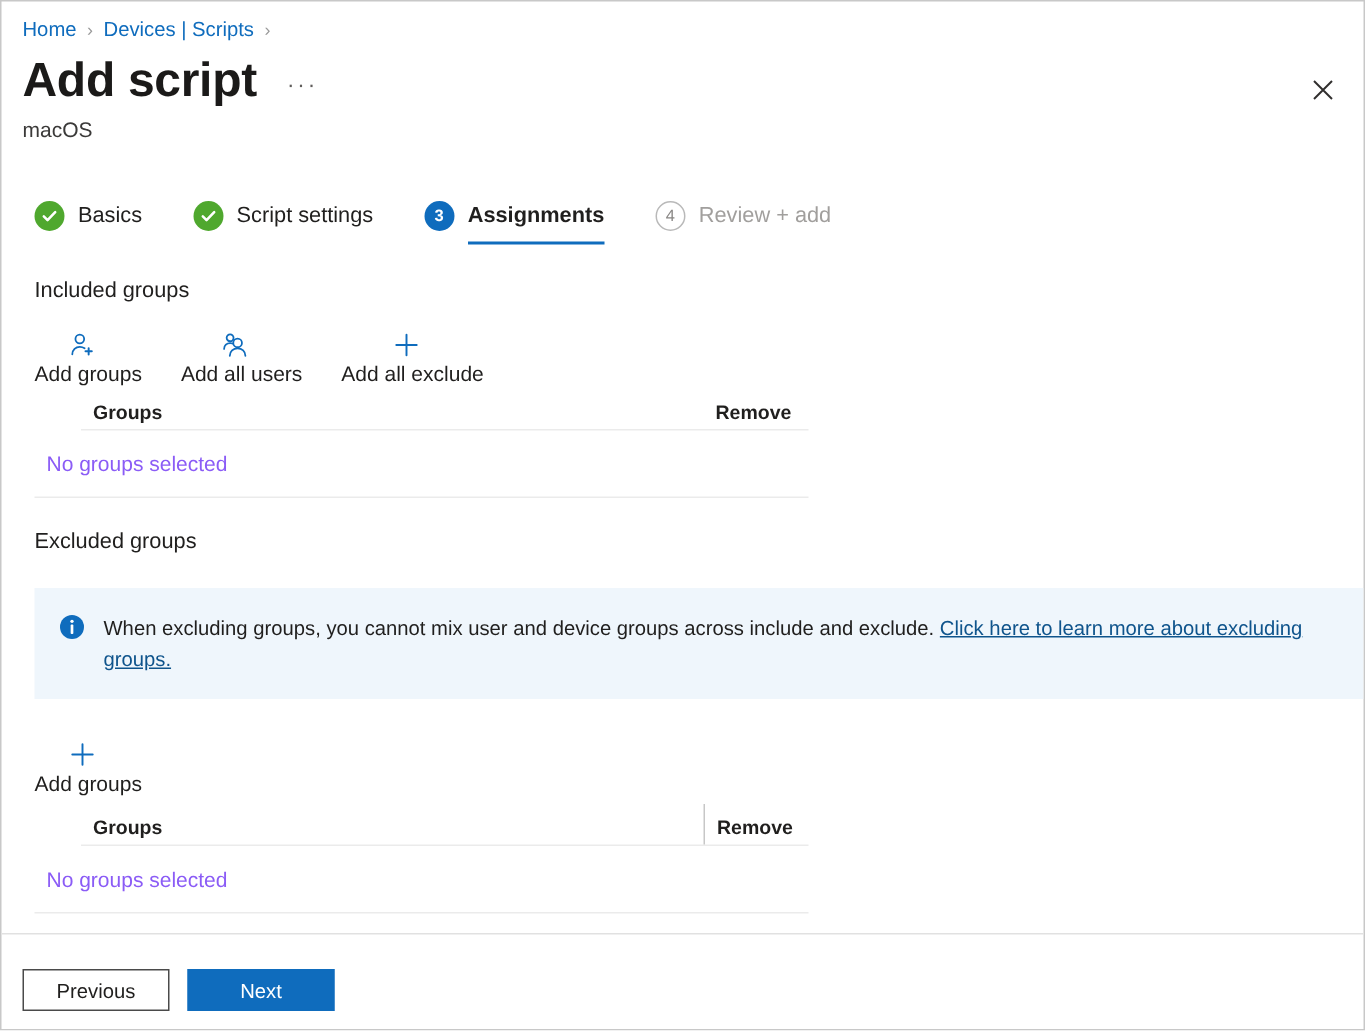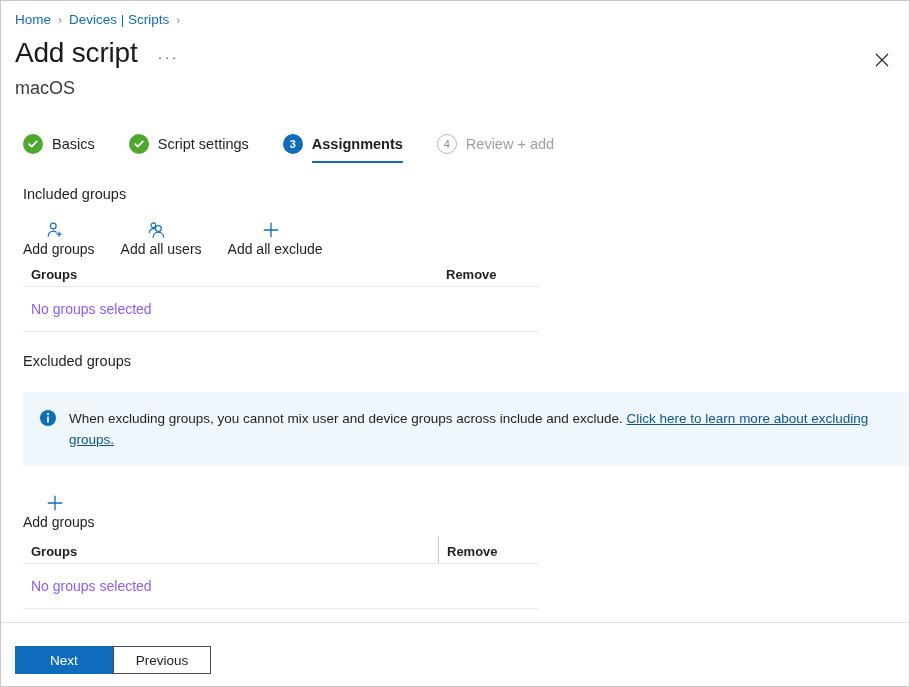--- a/index.html
+++ b/index.html
@@ -45,40 +45,40 @@
 
   
   .title-row {
     position: absolute;
     left: 14px;
     top: 35px;
     display: flex;
     align-items: center;
   }
   .page-title {
-    font-size: 28px;
-    font-weight: normal;
+    font-size: 32px;
+    font-weight: bold;
     color: #1b1a19;
     letter-spacing: -0.2px;
     line-height: 34px;
   }
   .ellipsis-btn {
     margin-left: 20px;
     margin-top: 6px;
     color: #605e5c;
     font-size: 15px;
     letter-spacing: 2px;
     cursor: pointer;
     user-select: none;
   }
   .subtitle {
     position: absolute;
     left: 14px;
     top: 77px;
-    font-size: 18px;
+    font-size: 14px;
     color: #3b3a39;
   }
   .close-btn {
     position: absolute;
     right: 14px;
     top: 46px;
     width: 26px;
     height: 26px;
     display: flex;
     align-items: center;
@@ -201,20 +201,21 @@
     left: 22px;
     width: 516px;
   }
   #included-table { top: 258px; }
   #excluded-table { top: 535px; }
   .gt-head {
     display: flex;
     align-items: flex-end;
     height: 27px;
     border-bottom: 1px solid #ebebeb;
+    margin-left: 31px;
   }
   .gt-col-groups {
     flex: 0 0 415px;
     font-size: 13px;
     font-weight: bold;
     color: #201f1e;
     padding-bottom: 4px;
     padding-left: 8px;
     box-sizing: border-box;
   }
@@ -453,17 +454,17 @@
       <div class="gt-col-groups">Groups</div>
       <div class="gt-col-remove">Remove</div>
     </div>
     <div class="gt-row">
       <div class="gt-empty">No groups selected</div>
     </div>
   </div>
 
   <div class="footer-sep"></div>
   <div class="footer">
+    <button class="btn btn-secondary">Previous</button>
     <button class="btn btn-primary">Next</button>
-    <button class="btn btn-secondary">Previous</button>
   </div>
 
 </div>
 
 </body></html>

